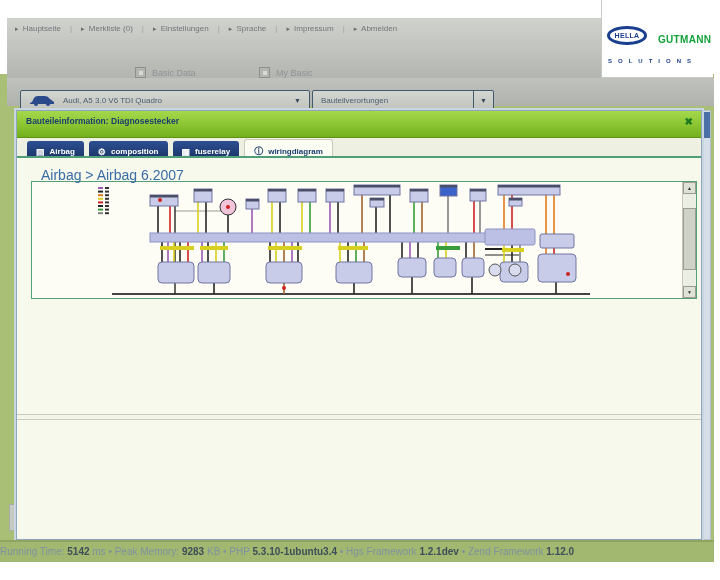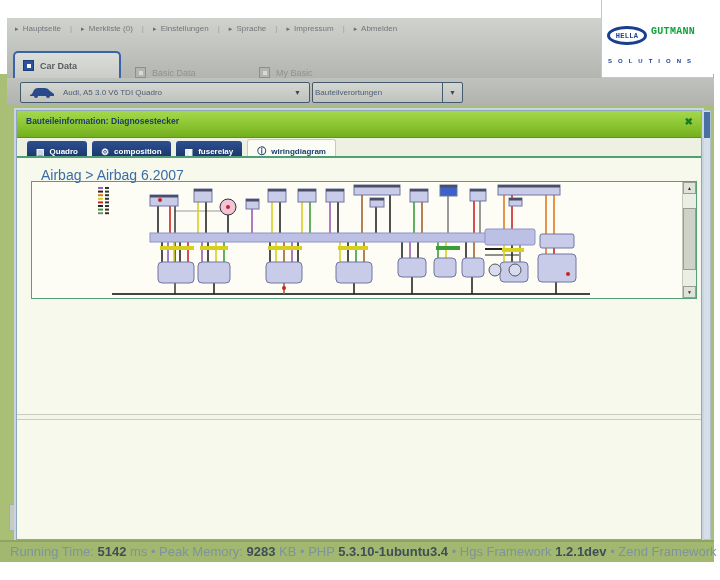--- a/index.html
+++ b/index.html
@@ -27,36 +27,36 @@
   .tab-basic { left:128px; } .tab-my { left:252px; }
   .sqicon { width:11px; height:11px; display:inline-flex; align-items:center; justify-content:center; }
   .sqicon.blue { background:#2a54a0; border:1px solid #1d3c78; }
   .sqicon.blue i { display:block; width:4px; height:4px; background:#fff; }
   .sqicon.gray { background:#b3b6b0; border:1px solid #8d908a; }
   .sqicon.gray i { display:block; width:4px; height:4px; background:#d8dad4; }
 
   
   .logo-panel { position:absolute; left:601px; top:0; width:112px; height:78px; background:#ffffff;
                 border-left:1px solid #c6c8c3; border-bottom:1px solid #c6c8c3; z-index:3; }
-  .logo-row { position:absolute; left:5px; top:26px; display:flex; align-items:flex-start; gap:4px;font-family:Liberation Mono, monospace; }
+  .logo-row { position:absolute; left:5px; top:26px; display:flex; align-items:flex-end; gap:11px; }
   .hella-oval { width:40px; height:19px; border:3px solid #1b3f8f; border-radius:50%;
                 display:flex; align-items:center; justify-content:center;
                 font-size:7px; font-weight:bold; color:#1b3f8f; letter-spacing:0.3px; }
   .gutmann { font-size:10px; font-weight:bold; color:#12a13a; letter-spacing:0.3px; }
   .solutions { position:absolute; left:6px; top:58px; font-size:6px; font-weight:bold; color:#1b3f8f; letter-spacing:6px; }
 
   
   .select-strip { position:absolute; left:7px; top:78px; width:707px; height:28px;
                   background:linear-gradient(180deg,#c0c2bd,#b0b2ad); z-index:3; }
-  .dd { position:absolute; top:4px; height:21px; background:linear-gradient(180deg,#d4d6d1,#c0c2bd);
+  .dd { position:absolute; top:12px; height:21px; background:linear-gradient(180deg,#d4d6d1,#c0c2bd);
         border:1px solid #42596e; border-radius:2px; display:flex; align-items:center; }
   .dd1 { left:13px; width:290px; padding:0 8px; gap:8px; }
   .dd1 .ddtext { font-size:8px; color:#4c5d72; flex:1; }
   .dd-arrow { font-size:7px; color:#3a4a5a; }
-  .dd2 { left:305px; width:151px; padding-left:2px; }
+  .dd2 { left:305px; width:182px; padding-left:8px; }
   .dd2 .ddtext { font-size:8px; color:#4c5d72; flex:1; }
   .dd2-btn { width:20px; height:100%; border-left:1px solid #42596e; display:flex; align-items:center; justify-content:center; }
 
   
   .modal { position:absolute; left:16px; top:110px; width:686px; height:430px;
            background:#f4f6e9; border:1px solid #8fa6bd; outline:2px solid #c9d6e2; z-index:5; }
   .modal-title { position:relative; height:27px; background:linear-gradient(180deg,#a5d84c 0%,#8ac431 55%,#74af1e 100%);
                  font-size:8.5px; font-weight:bold; color:#1c3e6e; line-height:21px; padding-left:9px;
                  border-bottom:1px solid #5f9314; }
   .modal-close { position:absolute; right:8px; top:0; line-height:21px; font-size:10px; font-weight:bold; color:#1e7a1e; cursor:pointer; }
@@ -82,39 +82,33 @@
   .modal-scrollbar { position:absolute; left:703px; top:110px; width:8px; height:430px;
                      background:#d6dfe7; border:1px solid #b2c1cd; z-index:4; }
   .mthumb { position:absolute; left:0; top:1px; width:6px; height:26px; background:#4a6fa5; }
 
   .gray-corner-box { position:absolute; left:9px; top:504px; width:31px; height:27px;
                      background:#c7cac2; border:1px solid #aaada5; z-index:2; }
 
   
   .statusbar { position:absolute; left:0; top:540px; width:714px; height:22px;
                background:#a2b870; border-top:2px solid #8fa55f; z-index:6;
-               font-size:13px; line-height:19px; padding-left:10px; white-space:nowrap; }
+               font-size:10px; line-height:19px; white-space:nowrap; }
   .slbl { color:#7e929f; }
   .sval { color:#3f4e59; font-weight:bold; }
 </style>
 </head>
 <body>
 
 <div class="page">
   <div class="green-body"></div>
 
   <div class="header">
     <div class="menubar" id="menubar"><span class="mitem"><span class="marrow">▸</span> Hauptseite</span><span class="msep">|</span><span class="mitem"><span class="marrow">▸</span> Merkliste (0)</span><span class="msep">|</span><span class="mitem"><span class="marrow">▸</span> Einstellungen</span><span class="msep">|</span><span class="mitem"><span class="marrow">▸</span> Sprache</span><span class="msep">|</span><span class="mitem"><span class="marrow">▸</span> Impressum</span><span class="msep">|</span><span class="mitem"><span class="marrow">▸</span> Abmelden</span></div>
 
-    <div class="tab-cardata">
-      <span class="sqicon blue">
-          <i></i>
-        </span>
-      <span class="tlabel">Car Data</span>
-    </div>
     <div class="tab-inactive tab-basic">
       <span class="sqicon gray">
           <i></i>
         </span>
       <span class="tlabel">Basic Data</span>
     </div>
     <div class="tab-inactive tab-my">
       <span class="sqicon gray">
           <i></i>
         </span>
@@ -149,21 +143,21 @@
   </div>
 
   <div class="modal">
     <div class="modal-title">
       <span>Bauteileinformation: Diagnosestecker</span>
       <span class="modal-close">✖</span>
     </div>
     <div class="modal-tabs" id="modal-tabs">
         <div class="mtab">
           <span class="mtab-icon">▤</span>
-          <span>Quadro</span>
+          <span>Airbag</span>
         </div>
         <div class="mtab">
           <span class="mtab-icon">⚙</span>
           <span>composition</span>
         </div>
         <div class="mtab">
           <span class="mtab-icon">▦</span>
           <span>fuserelay</span>
         </div>
         <div class="mtab active">

